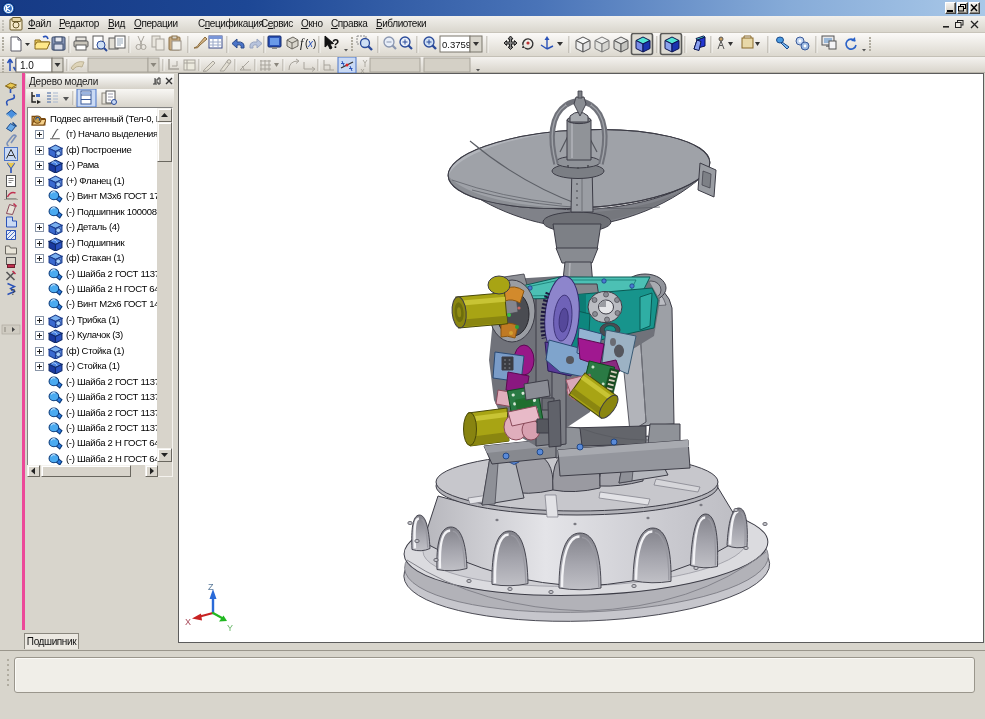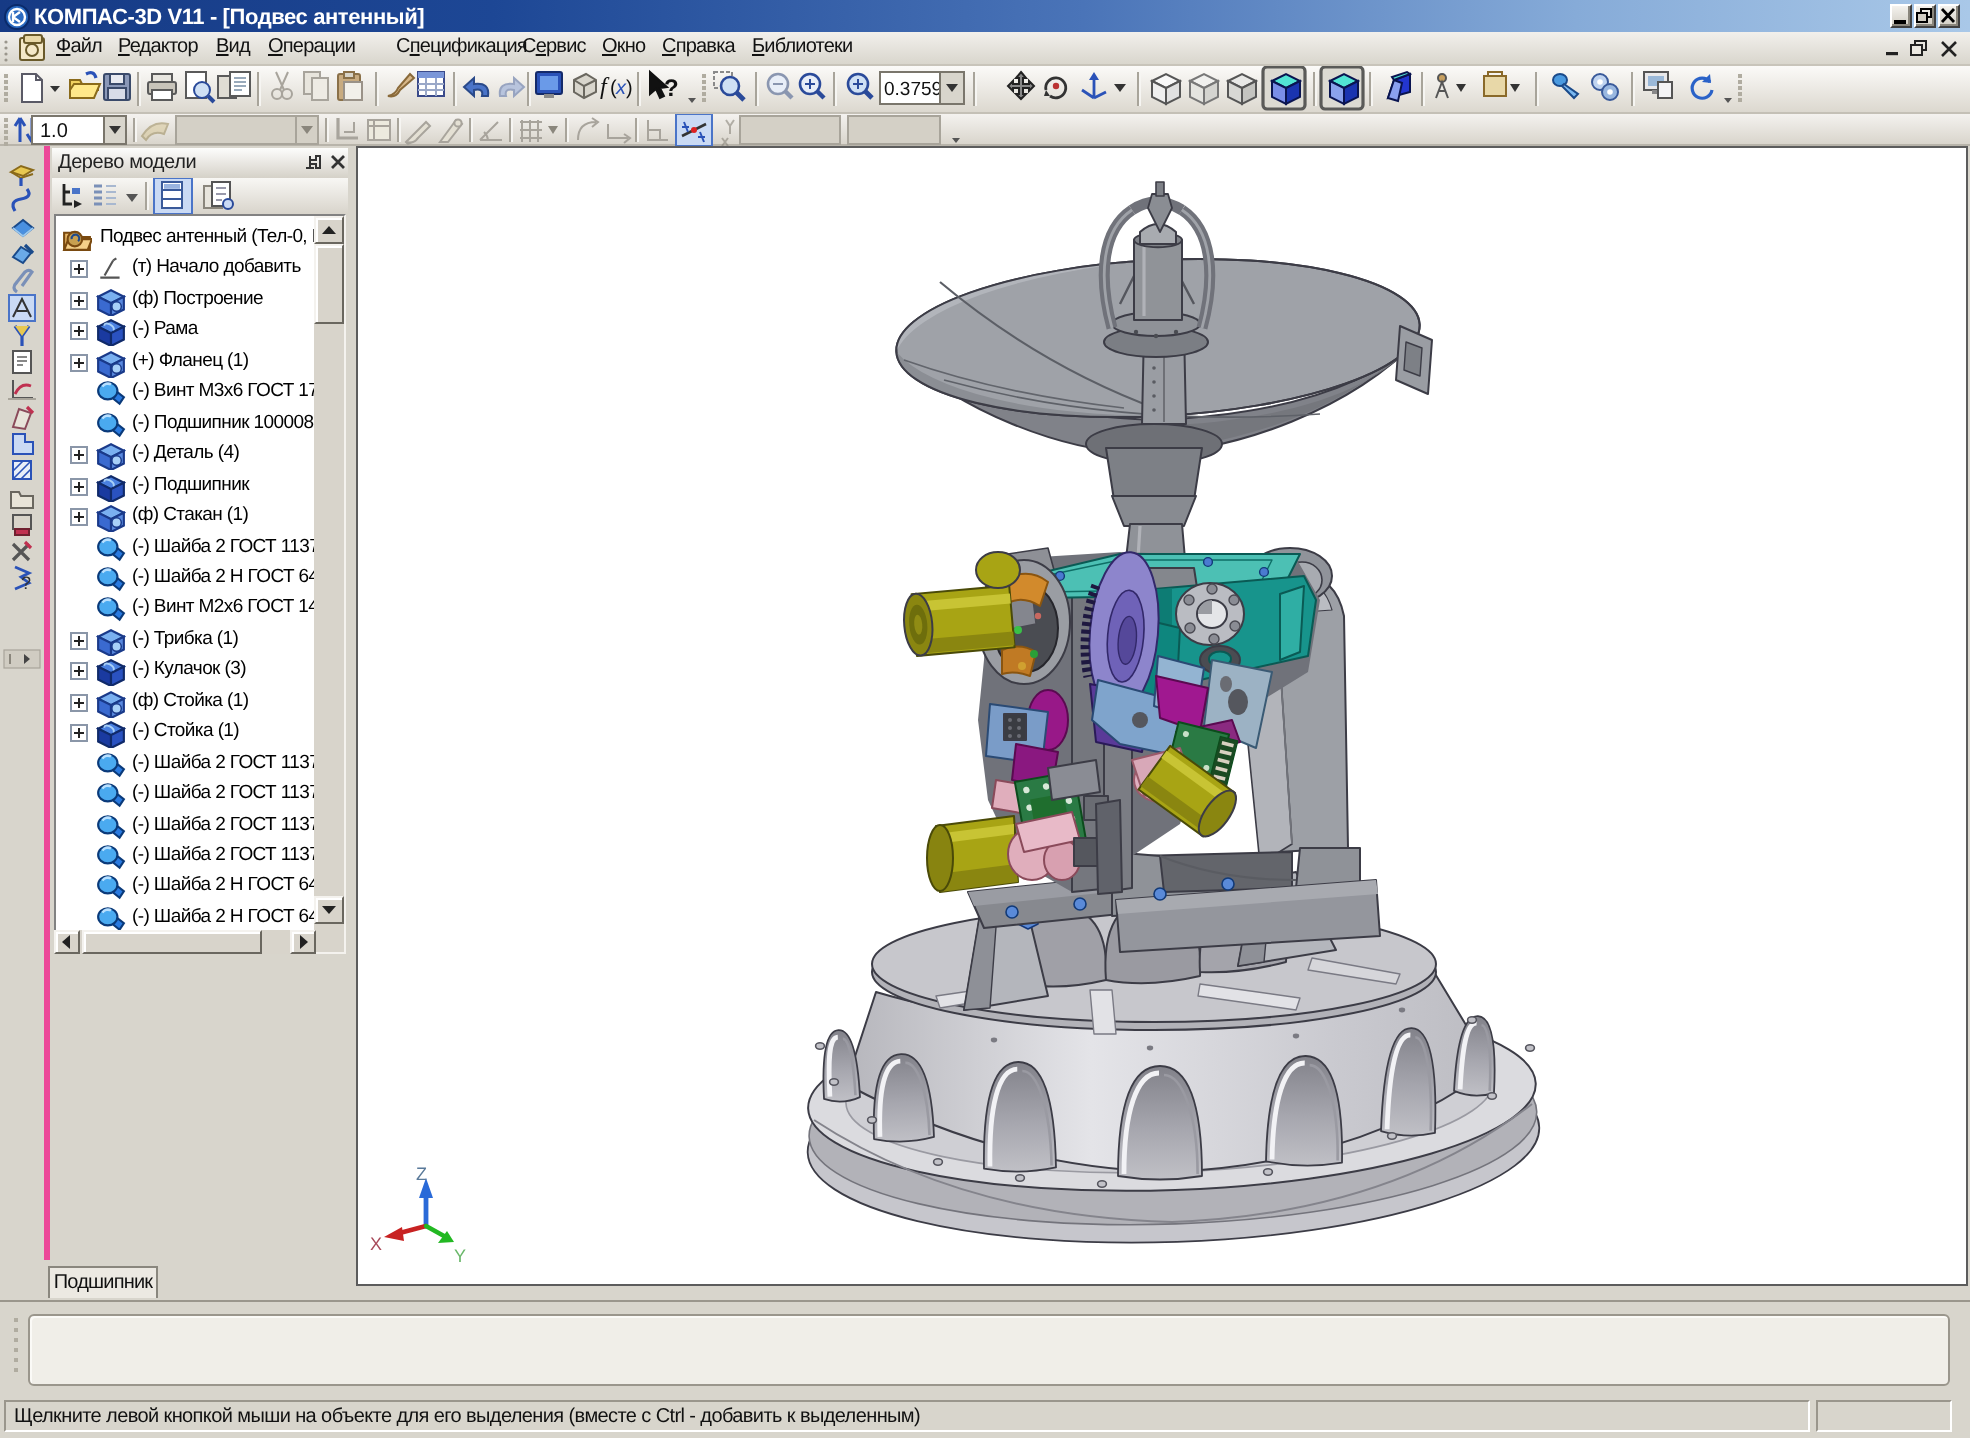--- a/index.html
+++ b/index.html
@@ -47,21 +47,20 @@
 </head>
 <body>
 <div id="win">
 
   <div id="title" class="abs">
     <svg class="abs" style="left:2px;top:2px" width="13" height="13" viewBox="0 0 13 13">
         <circle cx="6.5" cy="6.5" r="6" fill="#2a6ac0" stroke="#0a2a6a"></circle>
         <circle cx="6.5" cy="6.5" r="4" fill="none" stroke="#fff" stroke-width="1.2"></circle>
         <path d="M4.5,4 L4.5,9 M4.5,6.5 L8,4 M4.5,6.5 L8,9" stroke="#fff" stroke-width="1.2" fill="none"></path>
       </svg>
-    <span class="txt">КОМПАС-3D V11 - [Подвес антенный]</span>
     <div class="tbtn" style="left:945px">
         <svg width="9" height="10">
           <rect x="1" y="7" width="6" height="2" fill="#000"></rect>
         </svg>
       </div>
     <div class="tbtn" style="left:957px">
         <svg width="9" height="10">
           <rect x="2.5" y="1.5" width="5" height="4" fill="none" stroke="#000"></rect>
           <rect x="0.5" y="3.5" width="5" height="4.5" fill="#d2cec4" stroke="#000"></rect>
         </svg>
@@ -532,21 +531,21 @@
         <div class="trow" style="top:19.4px">
           <svg class="abs" style="left:7px;top:3px" width="9" height="9" viewBox="0 0 9 9">
             <rect x="0.5" y="0.5" width="8" height="8" fill="#fff" stroke="#8a96a8"></rect>
             <rect x="2" y="4" width="5" height="1" fill="#222"></rect>
             <rect x="4" y="2" width="1" height="5" fill="#222"></rect>
           </svg>
           <svg class="abs" style="left:20px;top:0px" width="15" height="15" viewBox="0 0 14 14">
             <path d="M2,11 h9 M4,10 L8,3" stroke="#555" fill="none"></path>
             <path d="M8,3 l1.5,-1" stroke="#555"></path>
           </svg>
-          <span class="abs" style="left:38px;top:1px">(т) Начало добавить</span>
+          <span class="abs" style="left:38px;top:1px">(т) Начало выделения</span>
         </div>
         <div class="trow" style="top:34.9px">
           <svg class="abs" style="left:7px;top:3px" width="9" height="9" viewBox="0 0 9 9">
             <rect x="0.5" y="0.5" width="8" height="8" fill="#fff" stroke="#8a96a8"></rect>
             <rect x="2" y="4" width="5" height="1" fill="#222"></rect>
             <rect x="4" y="2" width="1" height="5" fill="#222"></rect>
           </svg>
           <svg class="abs" style="left:20px;top:0px" width="15" height="15" viewBox="0 0 14 14">
             <path d="M1,5 L7,2 L13,5 L7,8 Z" fill="#7ab0f0" stroke="#1a3a8a"></path>
             <path d="M1,5 L7,8 L7,14 L1,11 Z" fill="#3a6ad0" stroke="#1a3a8a"></path>
@@ -809,24 +808,20 @@
         <rect x="1" y="2" width="2" height="2" fill="#b0aca0"></rect>
         <rect x="1" y="7" width="2" height="2" fill="#b0aca0"></rect>
         <rect x="1" y="12" width="2" height="2" fill="#b0aca0"></rect>
         <rect x="1" y="17" width="2" height="2" fill="#b0aca0"></rect>
         <rect x="1" y="22" width="2" height="2" fill="#b0aca0"></rect>
         <rect x="1" y="27" width="2" height="2" fill="#b0aca0"></rect>
       </svg>
       <div id="propfield"></div>
     </div>
 
-  <div id="status" class="abs">
-    <div class="sfield" style="left:2px;width:903px;padding-left:4px">Щелкните левой кнопкой мыши на объекте для его выделения (вместе с Ctrl - добавить к выделенным)</div>
-    <div class="sfield" style="left:908px;width:68px"></div>
-  </div>
 
   <svg id="model" class="abs" viewBox="0 0 985 719">
       <g stroke="#3c3c46" stroke-width="1" stroke-linejoin="round">
         <g transform="rotate(-2 586 549)">
           <ellipse cx="586" cy="570" rx="183" ry="51" fill="#c6c6cc" stroke-width="0.9"></ellipse>
           <ellipse cx="586" cy="562" rx="182" ry="50" fill="#b2b2b8" stroke="#74747c" stroke-width="0.8"></ellipse>
           <ellipse cx="586" cy="548" rx="182" ry="47" fill="#dbdbdf"></ellipse>
           <ellipse cx="585" cy="546" rx="162" ry="40" fill="#cfcfd4" stroke="#9a9aa2" stroke-width="0.8"></ellipse>
         </g>
         <path d="M407,560 Q480,608 586,611 Q695,607 766,552" fill="none" stroke="#84848c" stroke-width="1"></path>

